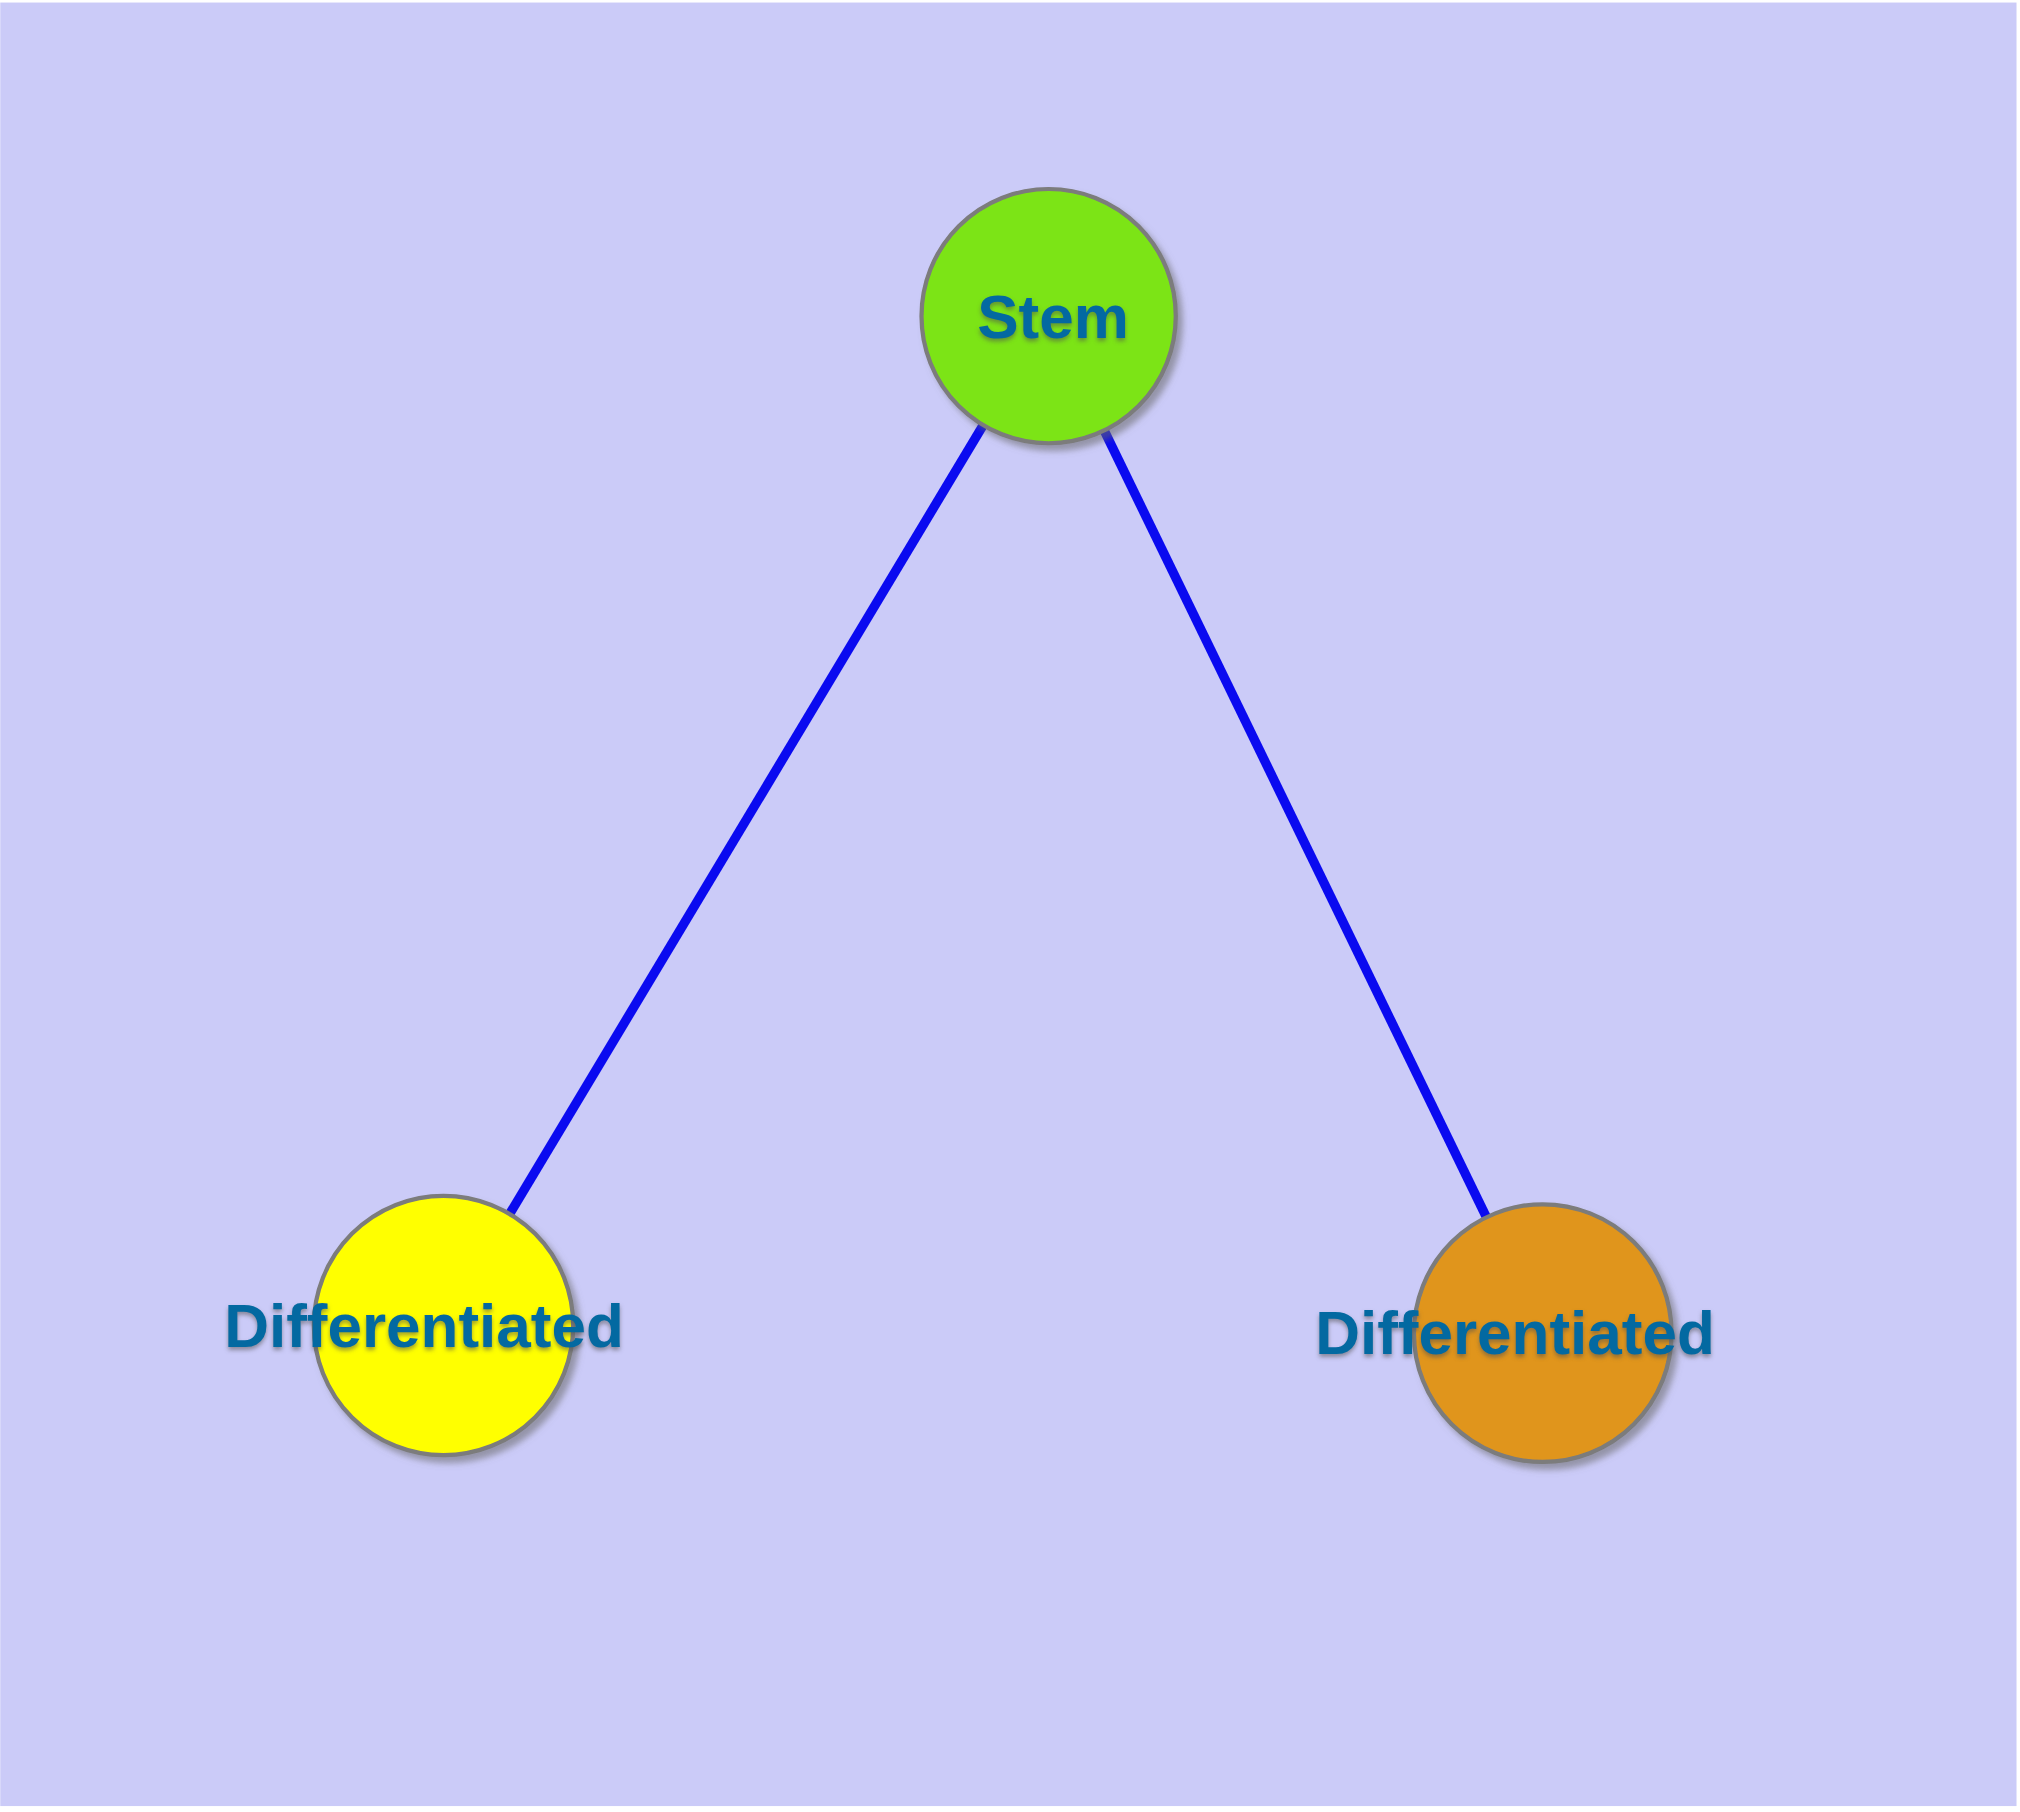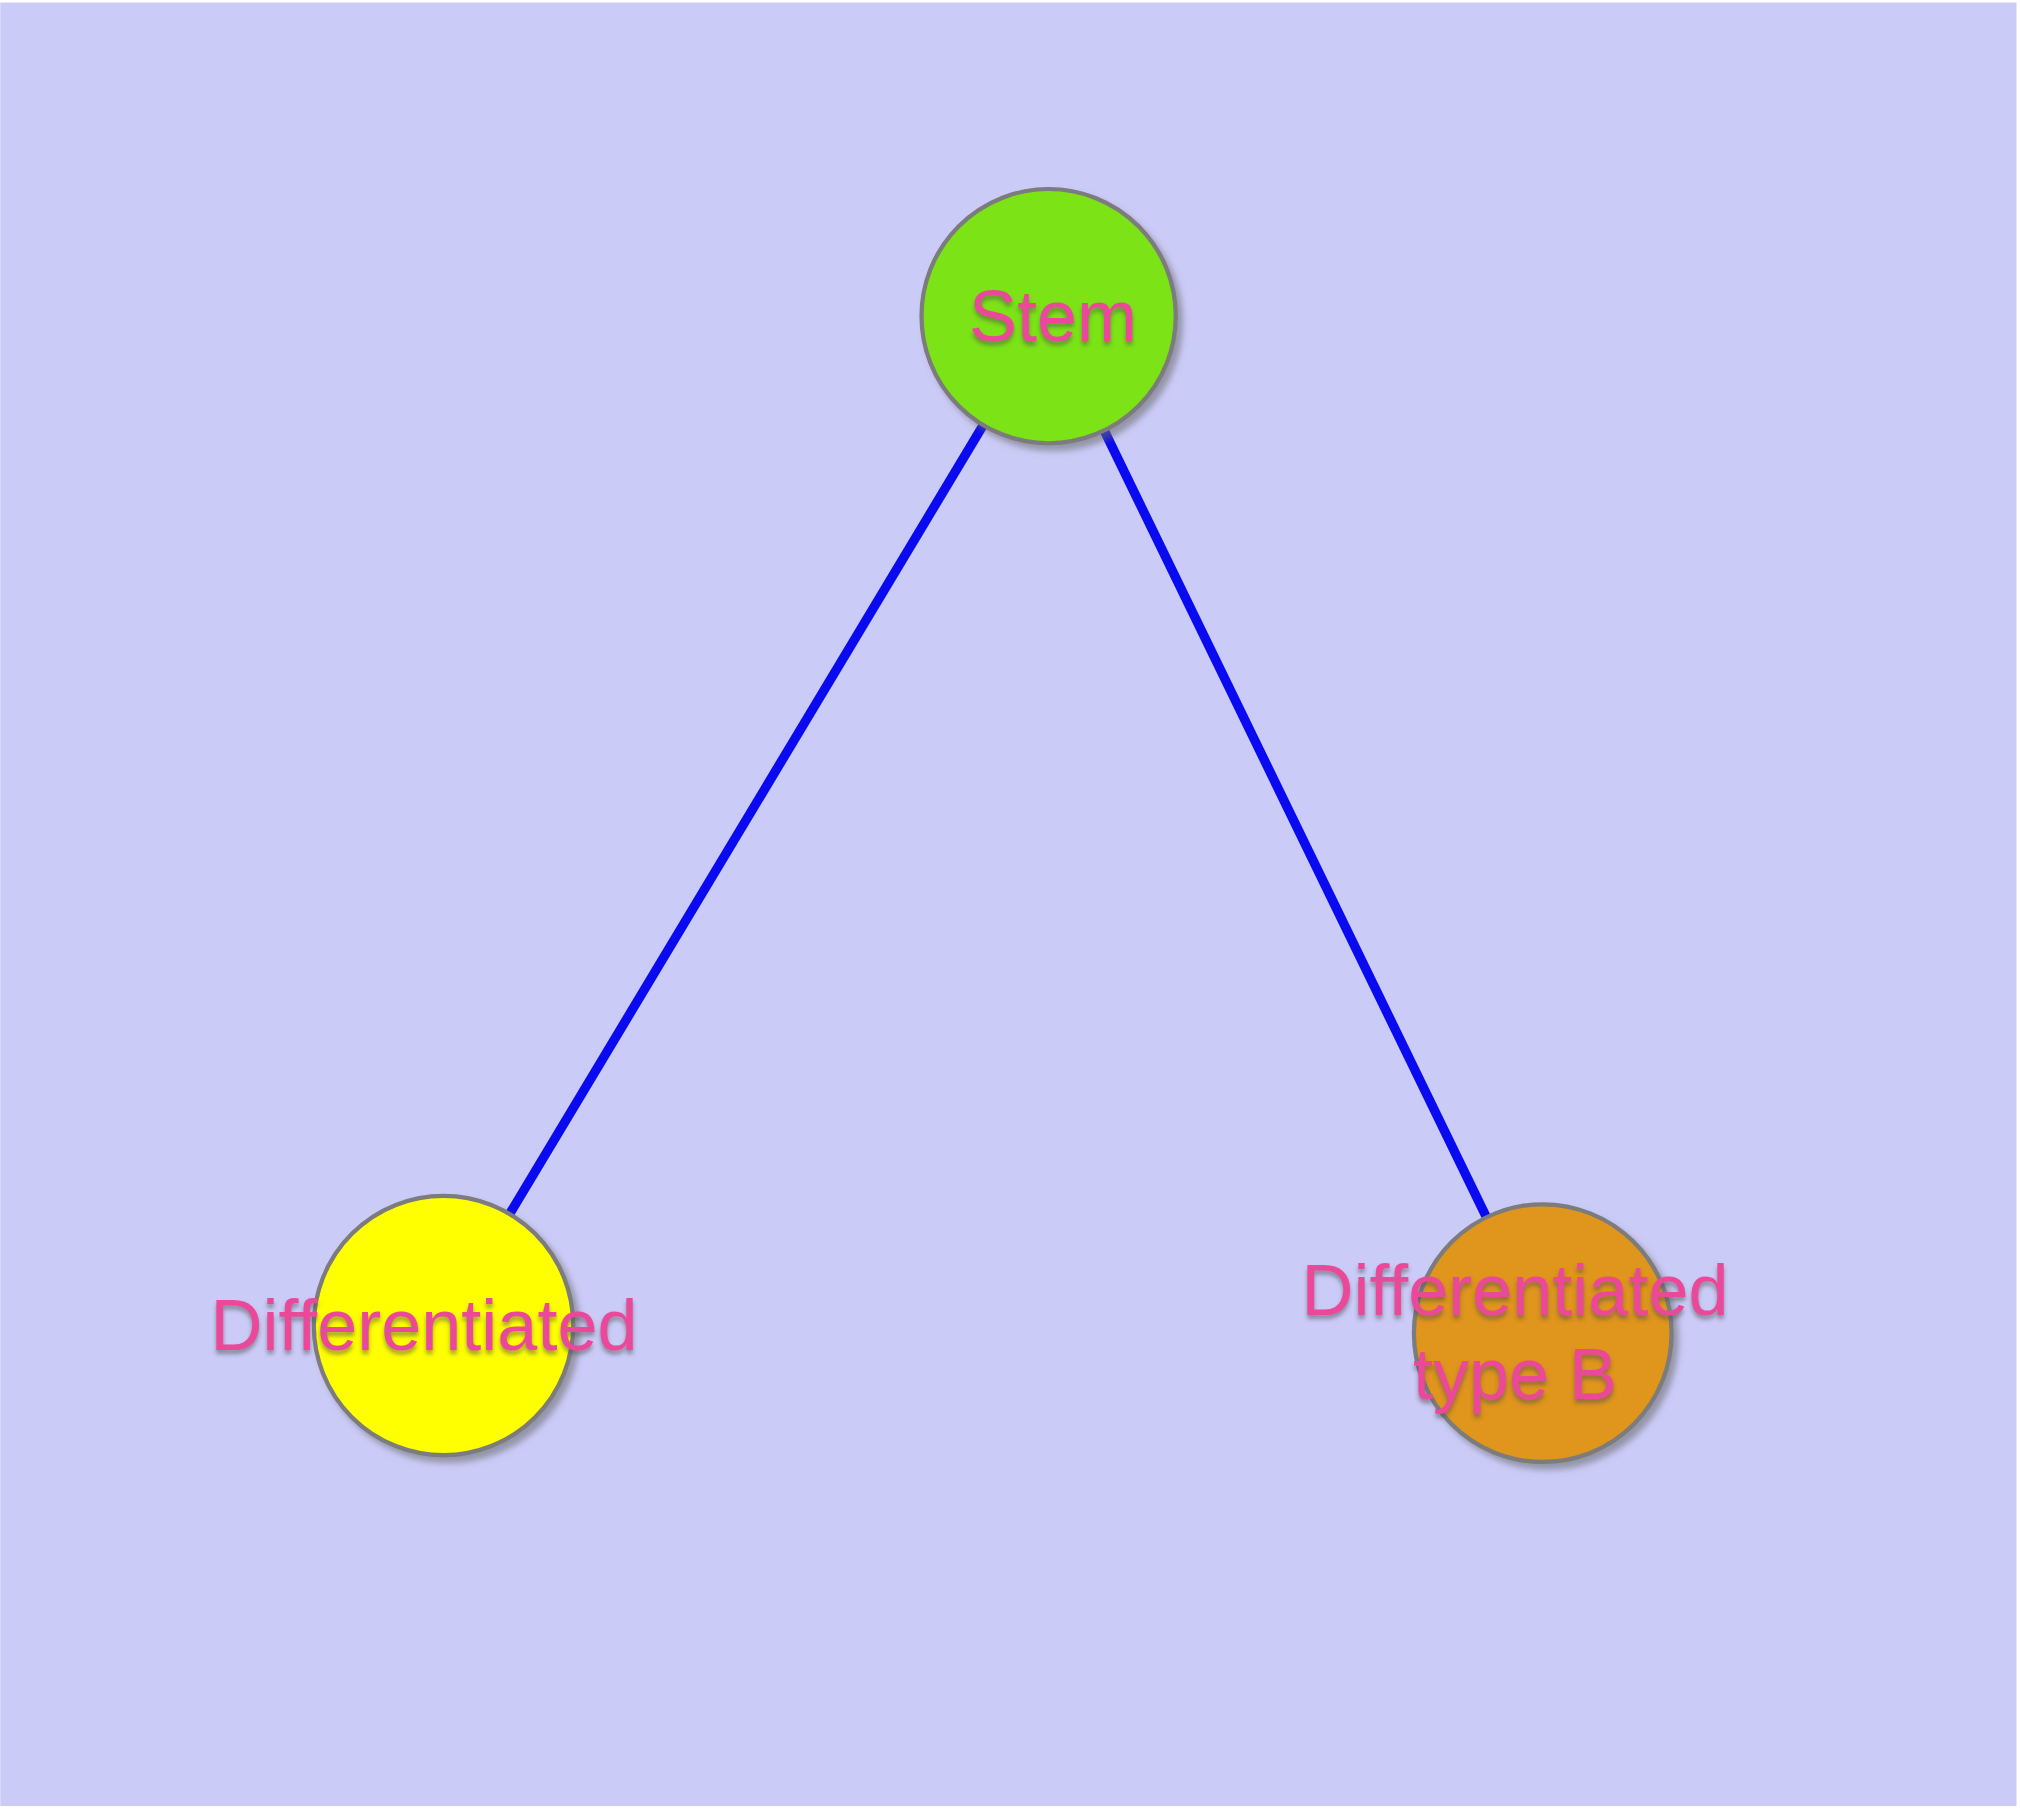--- a/index.html
+++ b/index.html
@@ -15,24 +15,24 @@
     font-family: "Liberation Sans", sans-serif;
   }
   #diagram-svg {
     position: absolute;
     left: 0;
     top: 0;
   }
   .node-label {
     position: absolute;
     transform: translate(-50%, -50%);
-    font-weight: normal;
-    font-size: 72px;
+    font-weight: bold;
+    font-size: 62px;
     line-height: 1.16;
-    color: #ec4899;
+    color: #0369a1;
     text-align: center;
     white-space: nowrap;
     text-shadow: 0 3.4px 4.2px rgba(80, 80, 80, 0.55);
   }
   .node-label span {
     display: block;
   }
   #stem-label  { left: 1053px; top: 317px;  }
   #type-a-label { left: 424px;  top: 1326px; }
   #type-b-label { left: 1515px; top: 1333px; }
@@ -63,15 +63,14 @@
 <div class="node-label" id="stem-label">
   <span>Stem</span>
 </div>
 
 <div class="node-label" id="type-a-label">
   <span>Differentiated</span>
 </div>
 
 <div class="node-label" id="type-b-label">
   <span>Differentiated</span>
-  <span>type B</span>
 </div>
 
 
 </body></html>

